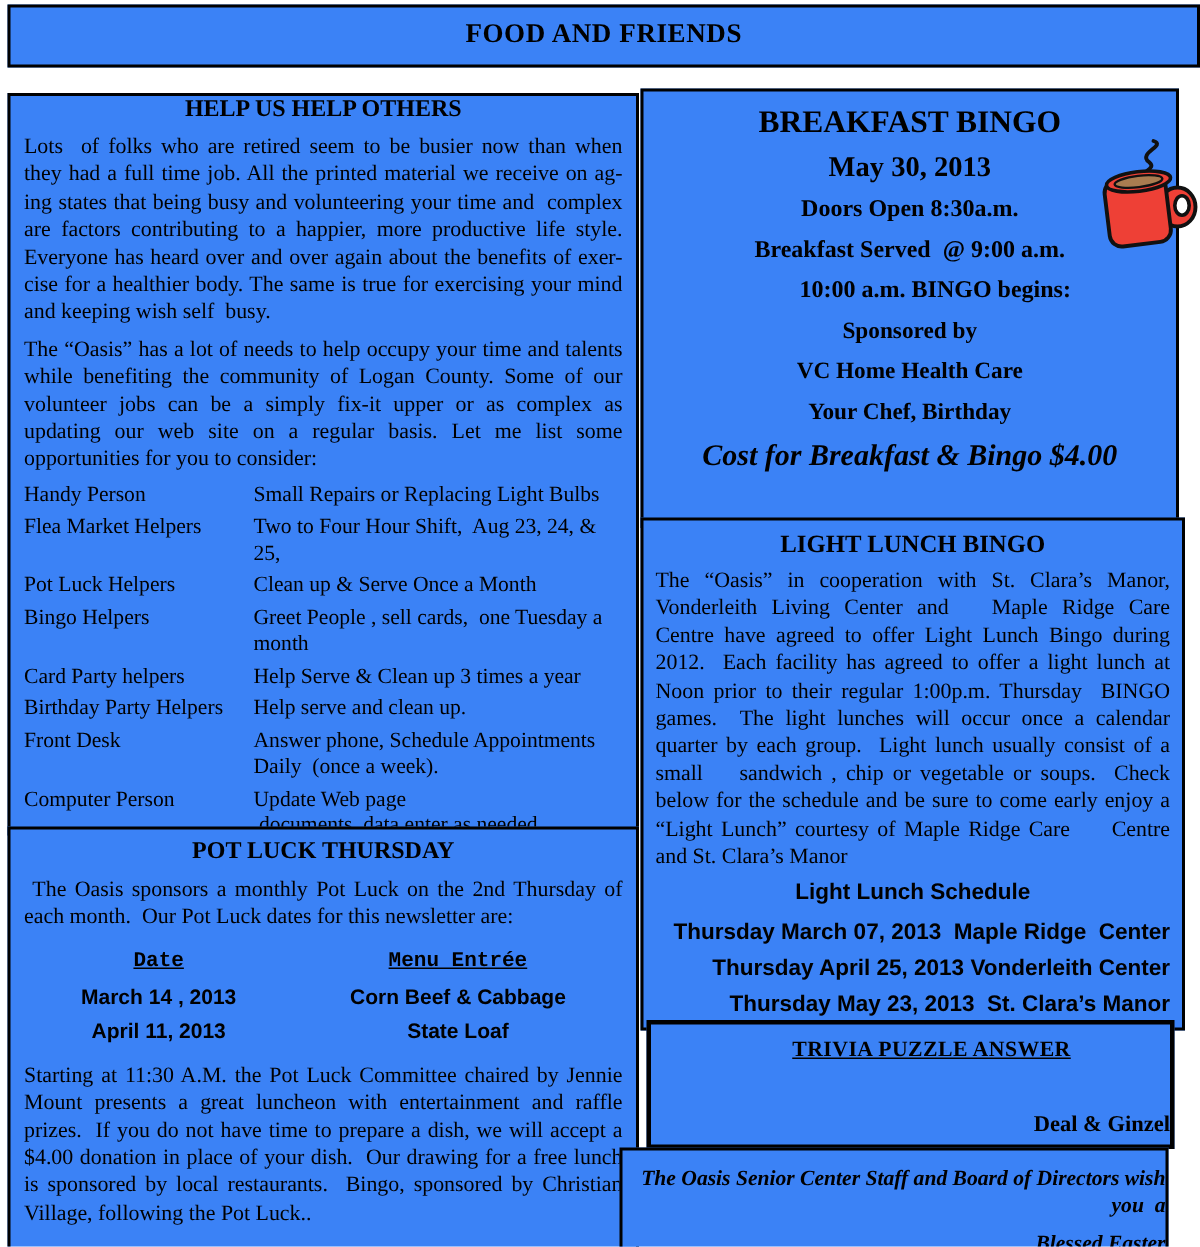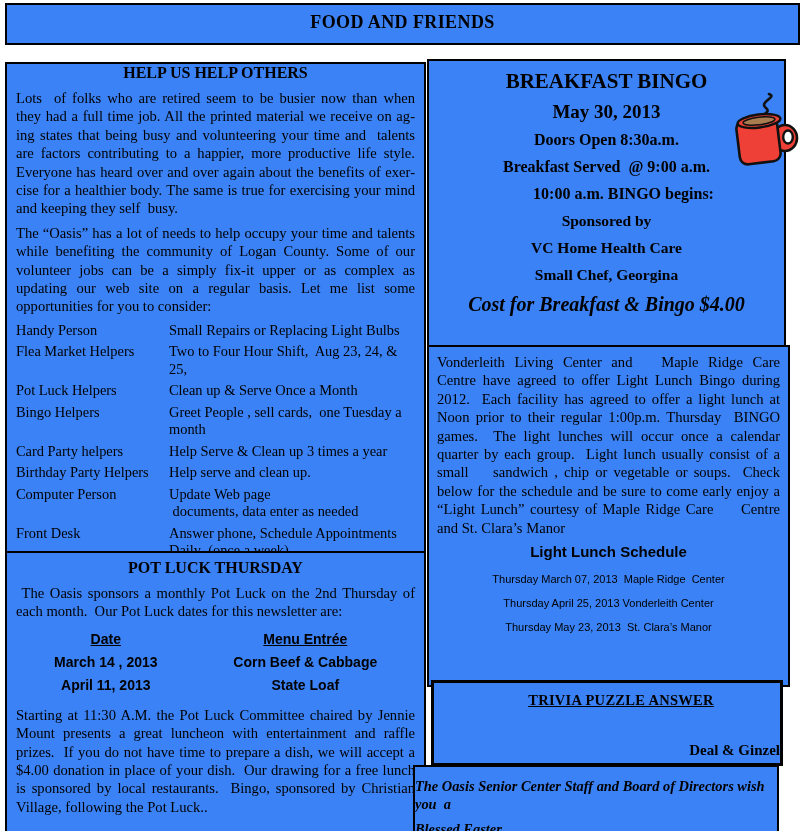--- a/index.html
+++ b/index.html
@@ -51,21 +51,21 @@
   #potluck-box { left: 5px; top: 551px; width: 399px; height: 272px; padding: 6px 9px 4px 9px; }
   .pl-table { margin: 7px 0 9px 0; }
   .pl-hrow, .pl-row { display: flex; line-height: 23px; }
   .pl-cell-date, .pl-cell-menu {
     font-family: "Liberation Sans", sans-serif;
     font-weight: bold; font-size: 14px; text-align: center;
     white-space: pre-wrap;
   }
   .pl-cell-date { flex: 0 0 45%; }
   .pl-cell-menu { flex: 1; }
-  .pl-hrow .pl-cell-date span, .pl-hrow .pl-cell-menu span { text-decoration: underline; }
+  .pl-hrow .pl-cell-date span, .pl-hrow .pl-cell-menu span { text-decoration: underline; font-family: Liberation Mono, monospace; }
   
   #breakfast-box { left: 427px; top: 59px; width: 343px; height: 273px; padding: 8px 6px; }
   #breakfast-title { font-size: 21px; font-weight: bold; text-align: center; margin-bottom: 7px; }
   #breakfast-date { font-size: 19px; font-weight: bold; text-align: center; margin-bottom: 8px; }
   .b-line {
     font-size: 16px; font-weight: bold; text-align: center;
     margin-bottom: 9px; white-space: pre-wrap;
   }
   .b-line.small { font-size: 15.5px; }
   #breakfast-begins { margin-left: 34px; }
@@ -75,56 +75,56 @@
   }
   #mug { position: absolute; right: -16px; top: 30px; width: 68px; height: 80px; z-index: 5; }
   
   #lightlunch-box { left: 427px; top: 345px; width: 343px; height: 328px; padding: 6px 8px 4px 8px; }
   #lightlunch-box .box-title { font-size: 16.5px; margin-bottom: 5px; }
   .sched-title {
     font-family: "Liberation Sans", sans-serif; font-weight: bold;
     font-size: 15px; text-align: center; margin: 6px 0 7px 0;
   }
   .sched-line {
-    font-family: "Liberation Sans", sans-serif; font-weight: normal;
-    font-size: 11px; line-height: 24px; text-align: center;
+    font-family: "Liberation Sans", sans-serif; font-weight: bold;
+    font-size: 15px; line-height: 24px; text-align: right;
     white-space: pre-wrap;
   }
   
   #trivia-box { left: 431px; top: 680px; width: 318px; height: 71px; border-width: 3px; padding-top: 9px; padding-left: 28px; }
   #trivia-title {
     text-align: center; font-weight: bold; font-size: 14.5px;
     text-decoration: underline; letter-spacing: 0.3px;
   }
   #trivia-answer { text-align: right; font-weight: bold; font-size: 15px; margin-top: 33px; }
   
   #footer-box { left: 413px; top: 765px; width: 362px; height: 62px; padding-top: 10px; }
   .footer-line {
-    text-align: left; font-weight: bold; font-style: italic;
+    text-align: right; font-weight: bold; font-style: italic;
     font-size: 14.4px; line-height: 18px; margin-bottom: 7px;
     white-space: pre-wrap;
   }
 </style>
 </head>
 <body>
 
 <div class="box" id="header-box">
   <div id="header-title">FOOD AND FRIENDS</div>
 </div>
 
 <div class="box" id="help-box">
   <div class="box-title">HELP US HELP OTHERS</div>
   <div class="para">
       <div class="jline">Lots  of folks who are retired seem to be busier now than when</div>
       <div class="jline">they had a full time job. All the printed material we receive on ag-</div>
-      <div class="jline">ing states that being busy and volunteering your time and  talents</div>
+      <div class="jline">ing states that being busy and volunteering your time and  complex</div>
       <div class="jline">are factors contributing to a happier, more productive life style.</div>
       <div class="jline">Everyone has heard over and over again about the benefits of exer-</div>
       <div class="jline">cise for a healthier body. The same is true for exercising your mind</div>
-      <div class="jline last">and keeping they self  busy.</div>
+      <div class="jline last">and keeping wish self  busy.</div>
     </div>
   <div class="para">
       <div class="jline">The “Oasis” has a lot of needs to help occupy your time and talents</div>
       <div class="jline">while benefiting the community of Logan County. Some of our</div>
       <div class="jline">volunteer jobs can be a simply fix-it upper or as complex as</div>
       <div class="jline">updating our web site on a regular basis. Let me list some</div>
       <div class="jline last">opportunities for you to consider:</div>
     </div>
   <div>
       <div class="role-row">
@@ -146,28 +146,28 @@
       </div>
       <div class="role-row">
         <div class="role-name">Card Party helpers</div>
         <div class="role-desc">Help Serve &amp; Clean up 3 times a year</div>
       </div>
       <div class="role-row">
         <div class="role-name">Birthday Party Helpers</div>
         <div class="role-desc">Help serve and clean up.</div>
       </div>
       <div class="role-row">
+        <div class="role-name">Front Desk</div>
+        <div class="role-desc">Answer phone, Schedule Appointments
+Daily  (once a week).</div>
+      </div>
+      <div class="role-row">
         <div class="role-name">Computer Person</div>
         <div class="role-desc">Update Web page
  documents, data enter as needed</div>
-      </div>
-      <div class="role-row">
-        <div class="role-name">Front Desk</div>
-        <div class="role-desc">Answer phone, Schedule Appointments
-Daily  (once a week).</div>
       </div>
       <div class="role-row">
         <div class="role-name">State Fair Workers</div>
         <div class="role-desc">Helping with Bingo during State Fair</div>
       </div>
     </div>
 </div>
 
 <div class="box" id="potluck-box">
   <div class="box-title">POT LUCK THURSDAY</div>
@@ -202,35 +202,37 @@
 </div>
 
 <div class="box" id="breakfast-box">
   <div id="breakfast-title">BREAKFAST BINGO</div>
   <div id="breakfast-date">May 30, 2013</div>
   <div class="b-line">Doors Open 8:30a.m.</div>
   <div class="b-line">Breakfast Served  @ 9:00 a.m.</div>
   <div class="b-line" id="breakfast-begins">10:00 a.m. BINGO begins:</div>
   <div class="b-line small">Sponsored by</div>
   <div class="b-line small">VC Home Health Care</div>
-  <div class="b-line small">Small Chef, Georgina</div>
+  <div class="b-line small">Your Chef, Birthday</div>
   <div id="breakfast-cost">Cost for Breakfast &amp; Bingo $4.00</div>
 
   <svg id="mug" viewBox="0 0 68 80" xmlns="http://www.w3.org/2000/svg">
     <path id="mug-steam" d="M37 3 c9 3 -11 8 -3 14 c6 5 -7 6 -3 11" fill="none" stroke="#111111" stroke-width="2.6" stroke-linecap="round"></path>
     <ellipse id="mug-handle" cx="53" cy="47" rx="12" ry="13" fill="#ee4036" stroke="#111111" stroke-width="2.6"></ellipse>
     <rect id="mug-body" x="6" y="28" width="41" height="44" rx="8" fill="#ee4036" stroke="#111111" stroke-width="2.6" transform="rotate(-7 26 50)"></rect>
     <ellipse id="mug-rim" cx="27" cy="30" rx="21.5" ry="6.5" fill="#ee4036" stroke="#111111" stroke-width="2.4" transform="rotate(-7 27 30)"></ellipse>
     <ellipse id="mug-coffee" cx="27" cy="30" rx="16" ry="3.8" fill="#a97c50" stroke="#111111" stroke-width="1.6" transform="rotate(-7 27 30)"></ellipse>
     <ellipse id="mug-handle-hole" cx="56" cy="46" rx="4.8" ry="6.5" fill="#ffffff" stroke="#111111" stroke-width="2.4"></ellipse>
   </svg>
 </div>
 
 <div class="box" id="lightlunch-box">
-  <div class="para">
+  <div class="box-title">LIGHT LUNCH BINGO</div>
+  <div class="para">
+      <div class="jline">The “Oasis” in cooperation with St. Clara’s Manor,</div>
       <div class="jline">Vonderleith Living Center and   Maple Ridge Care</div>
       <div class="jline">Centre have agreed to offer Light Lunch Bingo during</div>
       <div class="jline">2012.  Each facility has agreed to offer a light lunch at</div>
       <div class="jline">Noon prior to their regular 1:00p.m. Thursday  BINGO</div>
       <div class="jline">games.  The light lunches will occur once a calendar</div>
       <div class="jline">quarter by each group.  Light lunch usually consist of a</div>
       <div class="jline">small    sandwich , chip or vegetable or soups.  Check</div>
       <div class="jline">below for the schedule and be sure to come early enjoy a</div>
       <div class="jline">“Light Lunch” courtesy of Maple Ridge Care     Centre</div>
       <div class="jline last">and St. Clara’s Manor</div>

